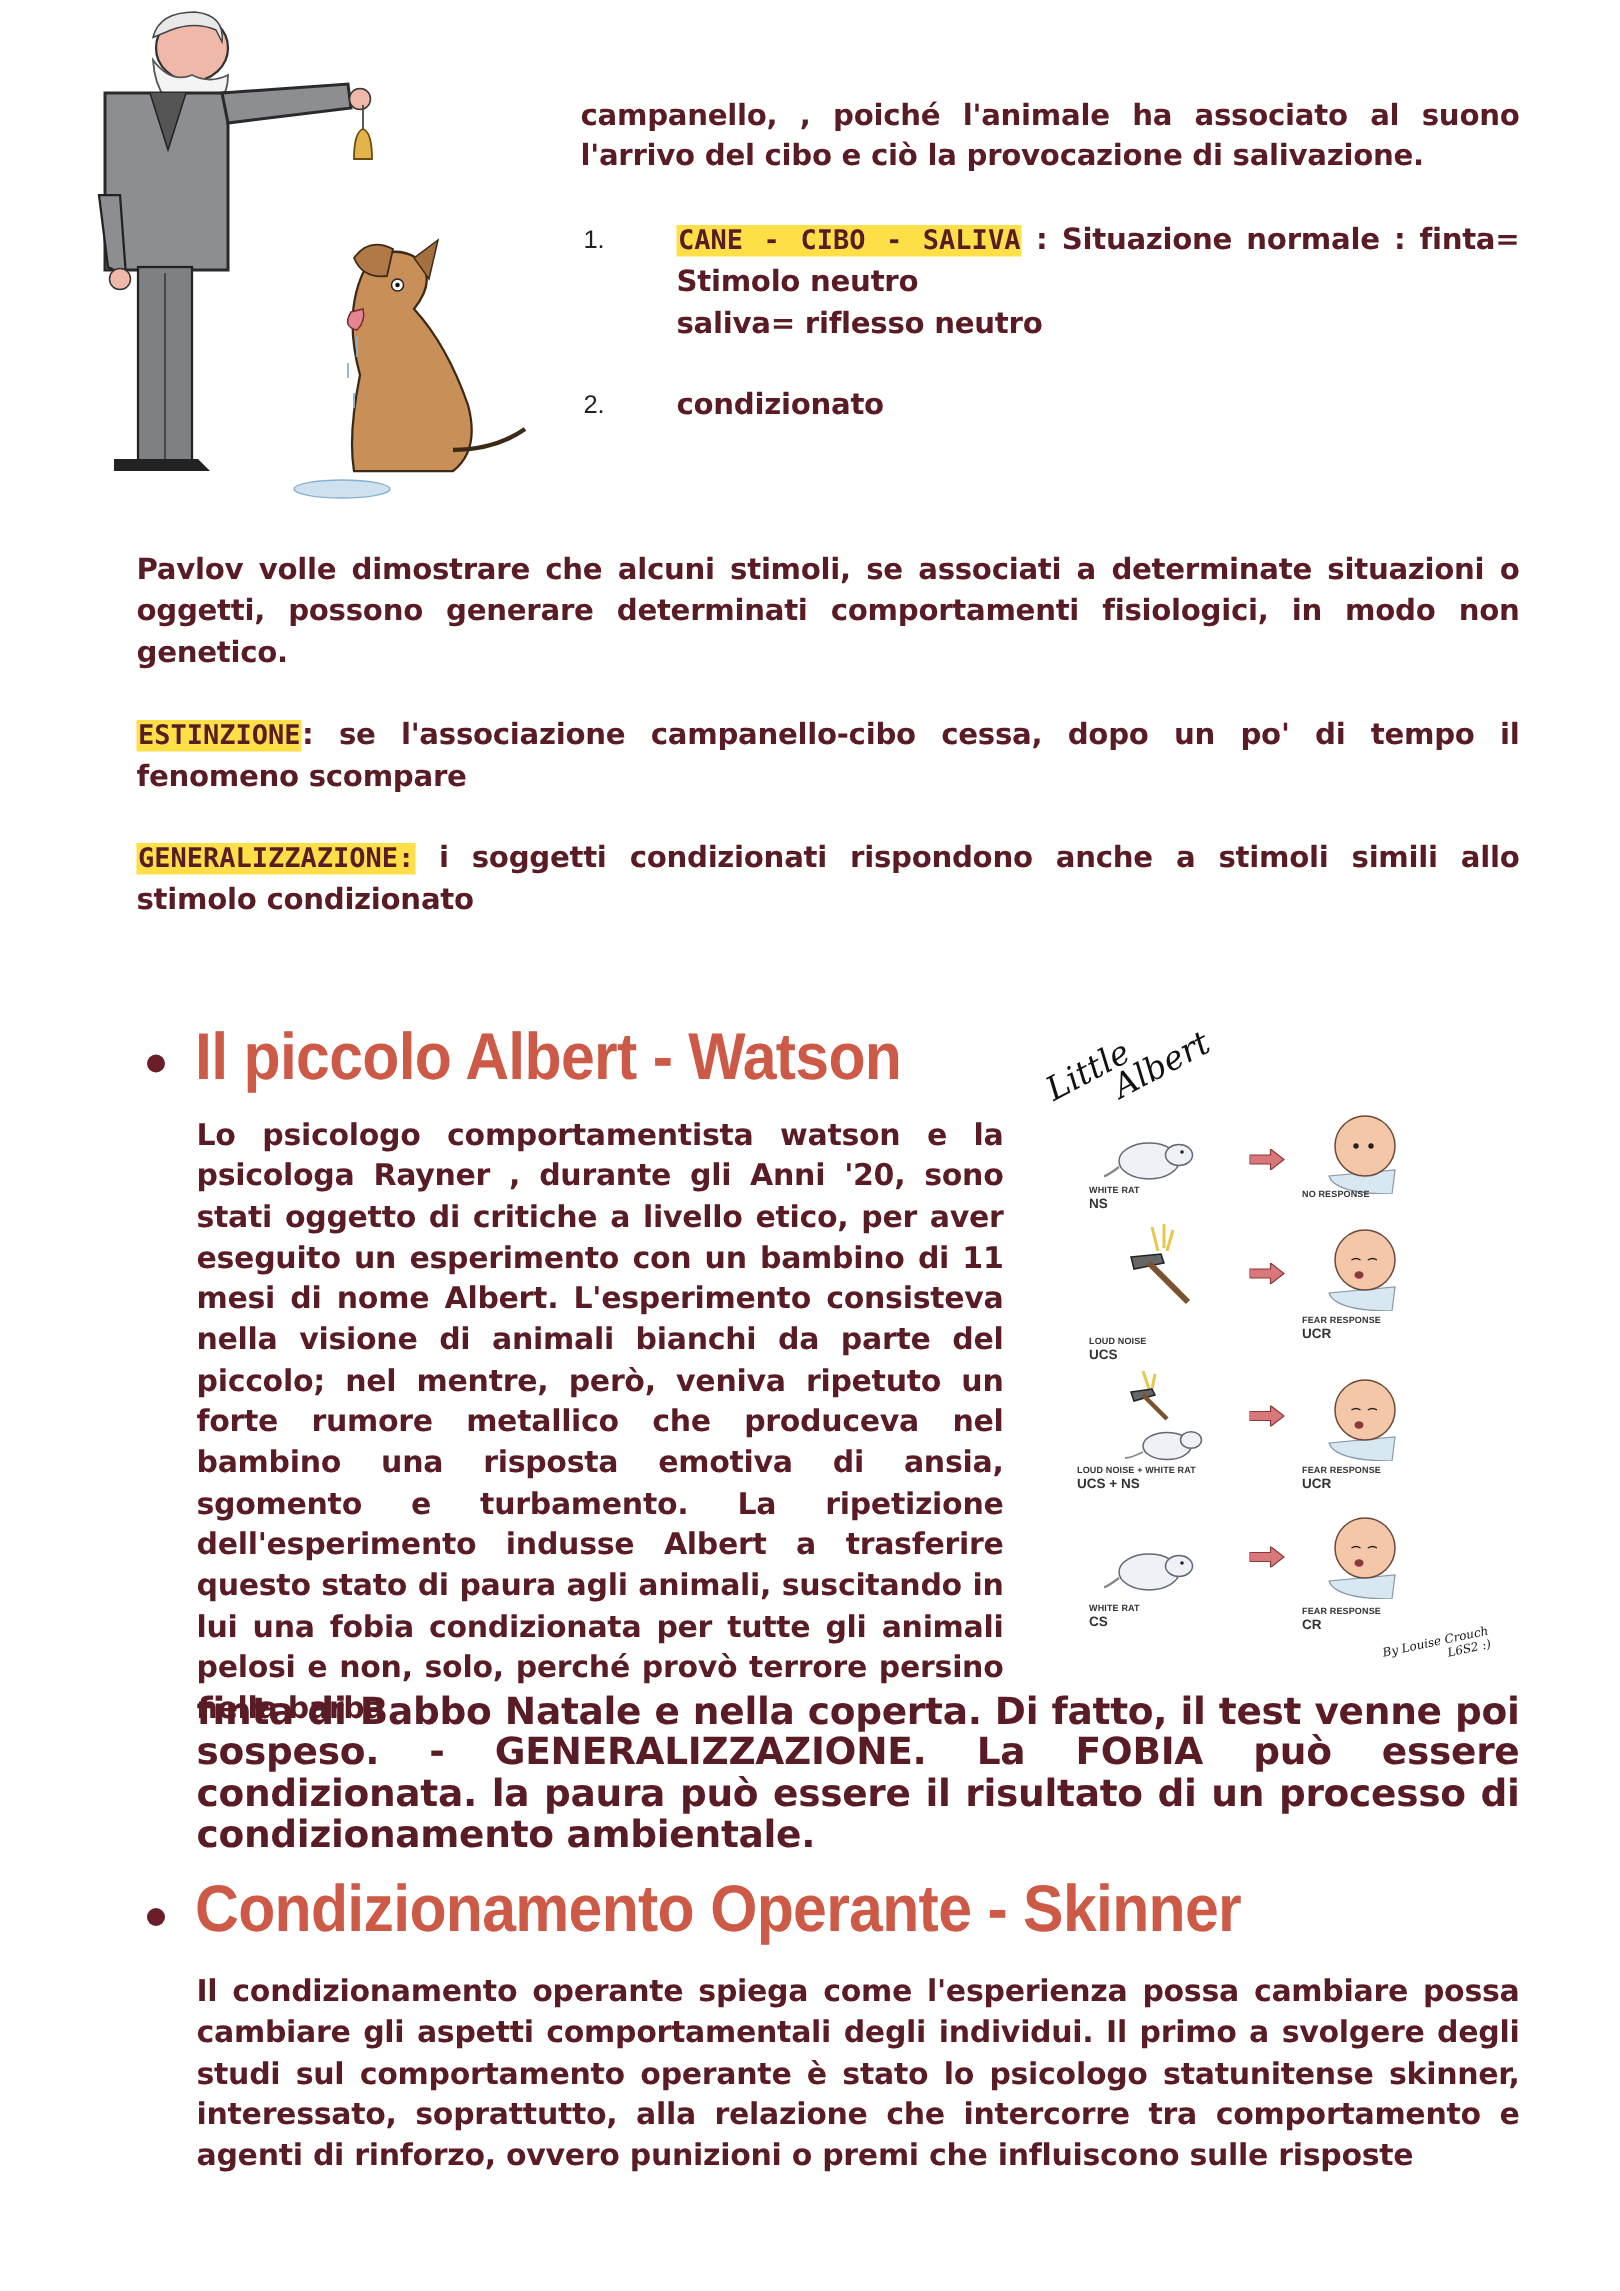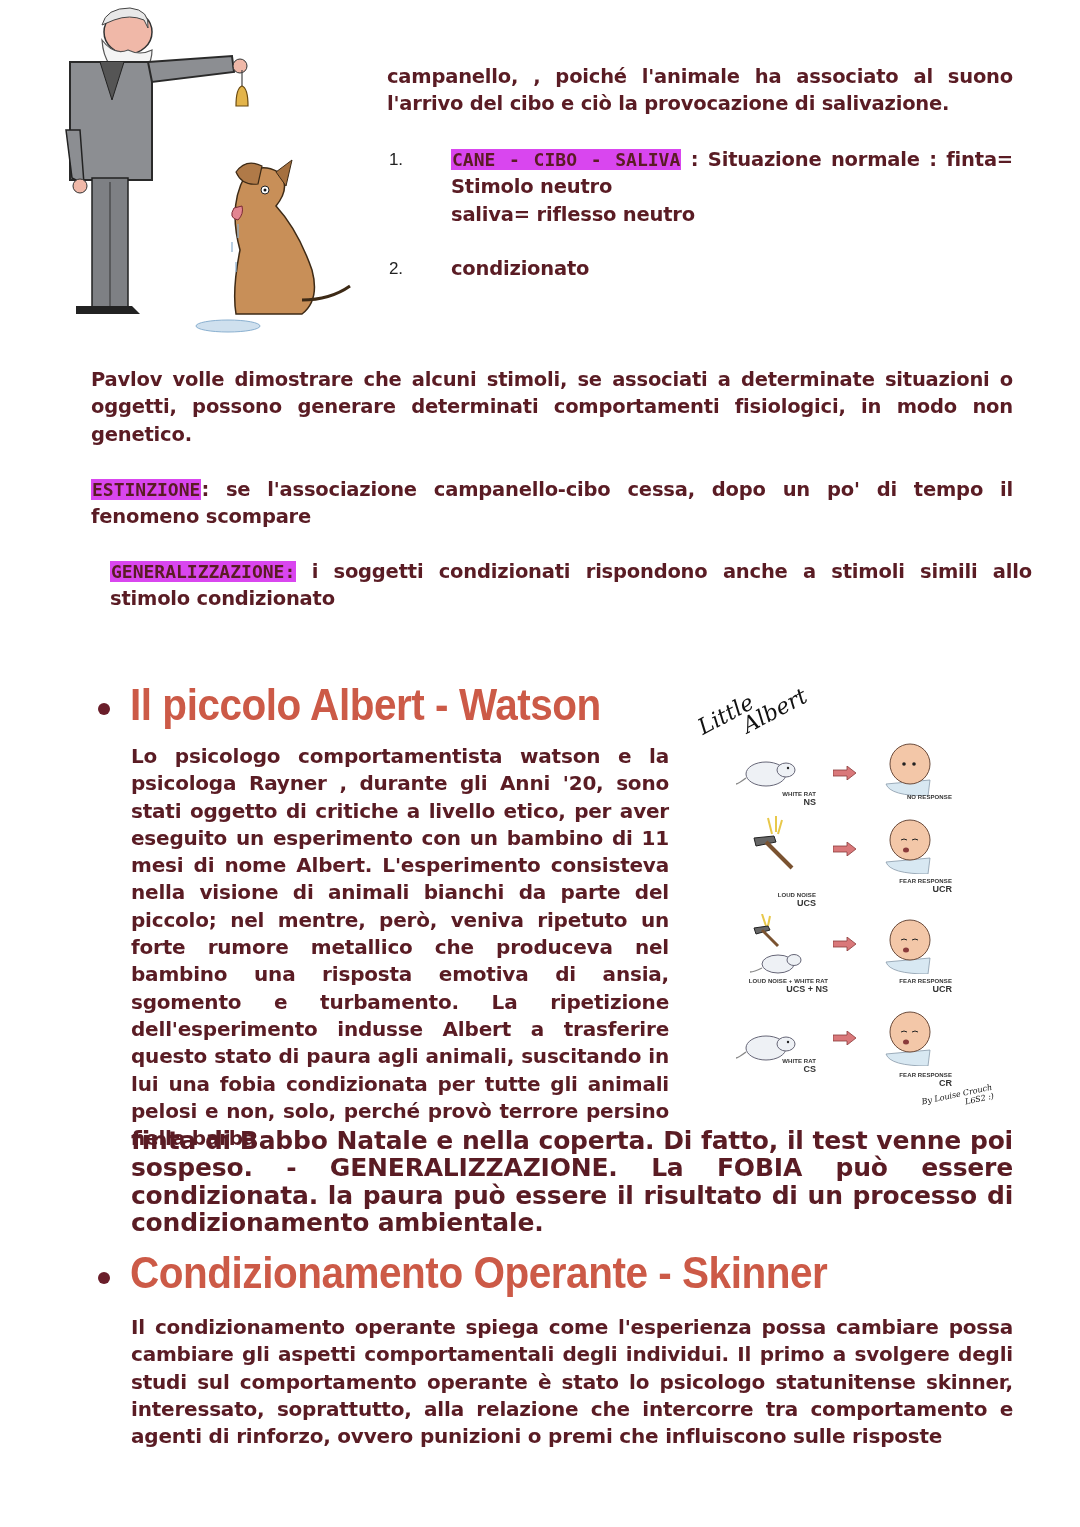--- a/index.html
+++ b/index.html
@@ -17,41 +17,41 @@
       text-align: justify;
       font-weight: bold;
       letter-spacing: -0.2px;
     }
     .mono {
       font-family: "DejaVu Sans Mono", monospace;
       font-weight: bold;
       font-size: 18px;
       letter-spacing: 0px;
     }
-    .hl { background: #d946ef; padding: 0 1px; }
+    .hl { background: #fde047; padding: 0 1px; }
     .num {
       position: absolute; left: 0; font-family: "Liberation Sans", sans-serif;
       font-weight: normal; font-size: 17px; color: #222;
     }
     .list-item { position: relative; padding-left: 62px; }
     .heading {
       font-family: "Liberation Sans", sans-serif;
       font-weight: bold;
       color: #cc5a47;
       font-size: 44px;
       letter-spacing: -0.5px;
       white-space: nowrap;
       transform: scaleX(0.92);
       transform-origin: left center;
     }
     .bullet {
       width: 12px; height: 12px; border-radius: 50%;
       background: #6a1e2a;
     }
-    .caption { font-family: "Liberation Sans", sans-serif; font-weight: bold; color: #333; text-align: right; }
+    .caption { font-family: "Liberation Sans", sans-serif; font-weight: bold; color: #333; text-align: left; }
     .cap-small { font-size: 6px; letter-spacing: 0.1px; }
     .cap-big { font-size: 9px; }
     .hand { font-family: "DejaVu Serif", serif; font-style: italic; color: #111; }
     .arrow-svg { position: absolute; }
   </style>
 </head>
 <body>
 
 <div class="abs" style="left:40px; top:0; width:330px; height:340px;">
   <svg width="330" height="340" viewBox="0 0 330 340">
@@ -107,21 +107,21 @@
     <div>condizionato</div>
   </div>
 </div>
 
 <div class="abs txt" style="left:91px; top:366px; width:922px;">Pavlov volle dimostrare che alcuni stimoli, se associati a determinate situazioni o oggetti, possono generare determinati comportamenti fisiologici, in modo non genetico.</div>
 
 <div class="abs txt" style="left:91px; top:476px; width:922px;">
   <span class="mono hl">ESTINZIONE</span><span>: se l'associazione campanello-cibo cessa, dopo un po' di tempo il fenomeno scompare</span>
 </div>
 
-<div class="abs txt" style="left:91px; top:558px; width:922px;margin-left:19px;">
+<div class="abs txt" style="left:91px; top:558px; width:922px;">
   <span class="mono hl">GENERALIZZAZIONE:</span><span> i soggetti condizionati rispondono anche a stimoli simili allo stimolo condizionato</span>
 </div>
 
 <div class="abs bullet" style="left:98px; top:703px;"></div>
 <div class="abs heading" style="left:130px; top:680px;">Il piccolo Albert - Watson</div>
 
 <div class="abs txt" style="left:131px; top:743px; width:538px; font-size:20px;">Lo psicologo comportamentista watson e la psicologa Rayner , durante gli Anni '20, sono stati oggetto di critiche a livello etico,  per aver eseguito un esperimento con un bambino di 11 mesi di nome Albert.  L'esperimento consisteva nella visione di animali bianchi da parte del piccolo; nel mentre, però, veniva ripetuto un  forte rumore metallico che produceva nel bambino una risposta emotiva di ansia, sgomento e turbamento. La ripetizione dell'esperimento indusse Albert a trasferire questo stato di paura agli animali, suscitando in lui una fobia condizionata per tutte gli animali pelosi e non, solo, perché provò terrore persino nella barba</div>
 <div class="abs txt" style="left:131px; top:1127px; width:882px; font-size:25px;">finta di Babbo Natale e nella coperta. Di fatto, il test venne poi sospeso. - GENERALIZZAZIONE. La FOBIA può essere condizionata. la paura può essere il risultato di un processo di condizionamento ambientale.</div>
 
 <div class="abs" style="left:690px; top:688px; width:330px; height:430px;">
@@ -199,21 +199,21 @@
     <div class="cap-small">FEAR RESPONSE</div>
     <div class="cap-big">UCR</div>
   </div>
 
   <svg class="abs" style="left:46px; top:340px;" width="64" height="38" viewBox="0 0 64 38">
     <ellipse cx="30" cy="20" rx="20" ry="12" fill="#eef1f5" stroke="#667" stroke-width="1"></ellipse>
     <ellipse cx="50" cy="16" rx="9" ry="7" fill="#eef1f5" stroke="#667" stroke-width="1"></ellipse>
     <circle cx="52" cy="14" r="1.2" fill="#222"></circle>
     <path d="M10 24 Q2 30 0 30" fill="none" stroke="#888" stroke-width="1.5"></path>
   </svg>
-  <div class="abs caption" style="left:36px; top:370px; width:90px;">
+  <div class="abs caption" style="left:36px; top:382px; width:90px;">
     <div class="cap-small">WHITE RAT</div>
     <div class="cap-big">CS</div>
   </div>
   <svg class="arrow-svg" style="left:143px; top:343px;" width="24" height="14" viewBox="0 0 24 14">
       <path d="M0 4 L14 4 L14 0 L23 7 L14 14 L14 10 L0 10 Z" fill="#d9787a" stroke="#8a3a3a" stroke-width="0.8"></path>
     </svg>
   <svg class="abs" style="left:190px; top:320px;" width="56" height="58" viewBox="0 0 56 58">
     <path d="M6 46 Q10 58 48 58 L50 42 Z" fill="#d8e8f2" stroke="#89a" stroke-width="0.8"></path>
     <circle cx="30" cy="24" r="20" fill="#f3c7a8" stroke="#6a4a3a" stroke-width="1"></circle>
     <path d="M21 24 Q24 22 27 24 M32 24 Q35 22 38 24" stroke="#222" stroke-width="1" fill="none"></path>

